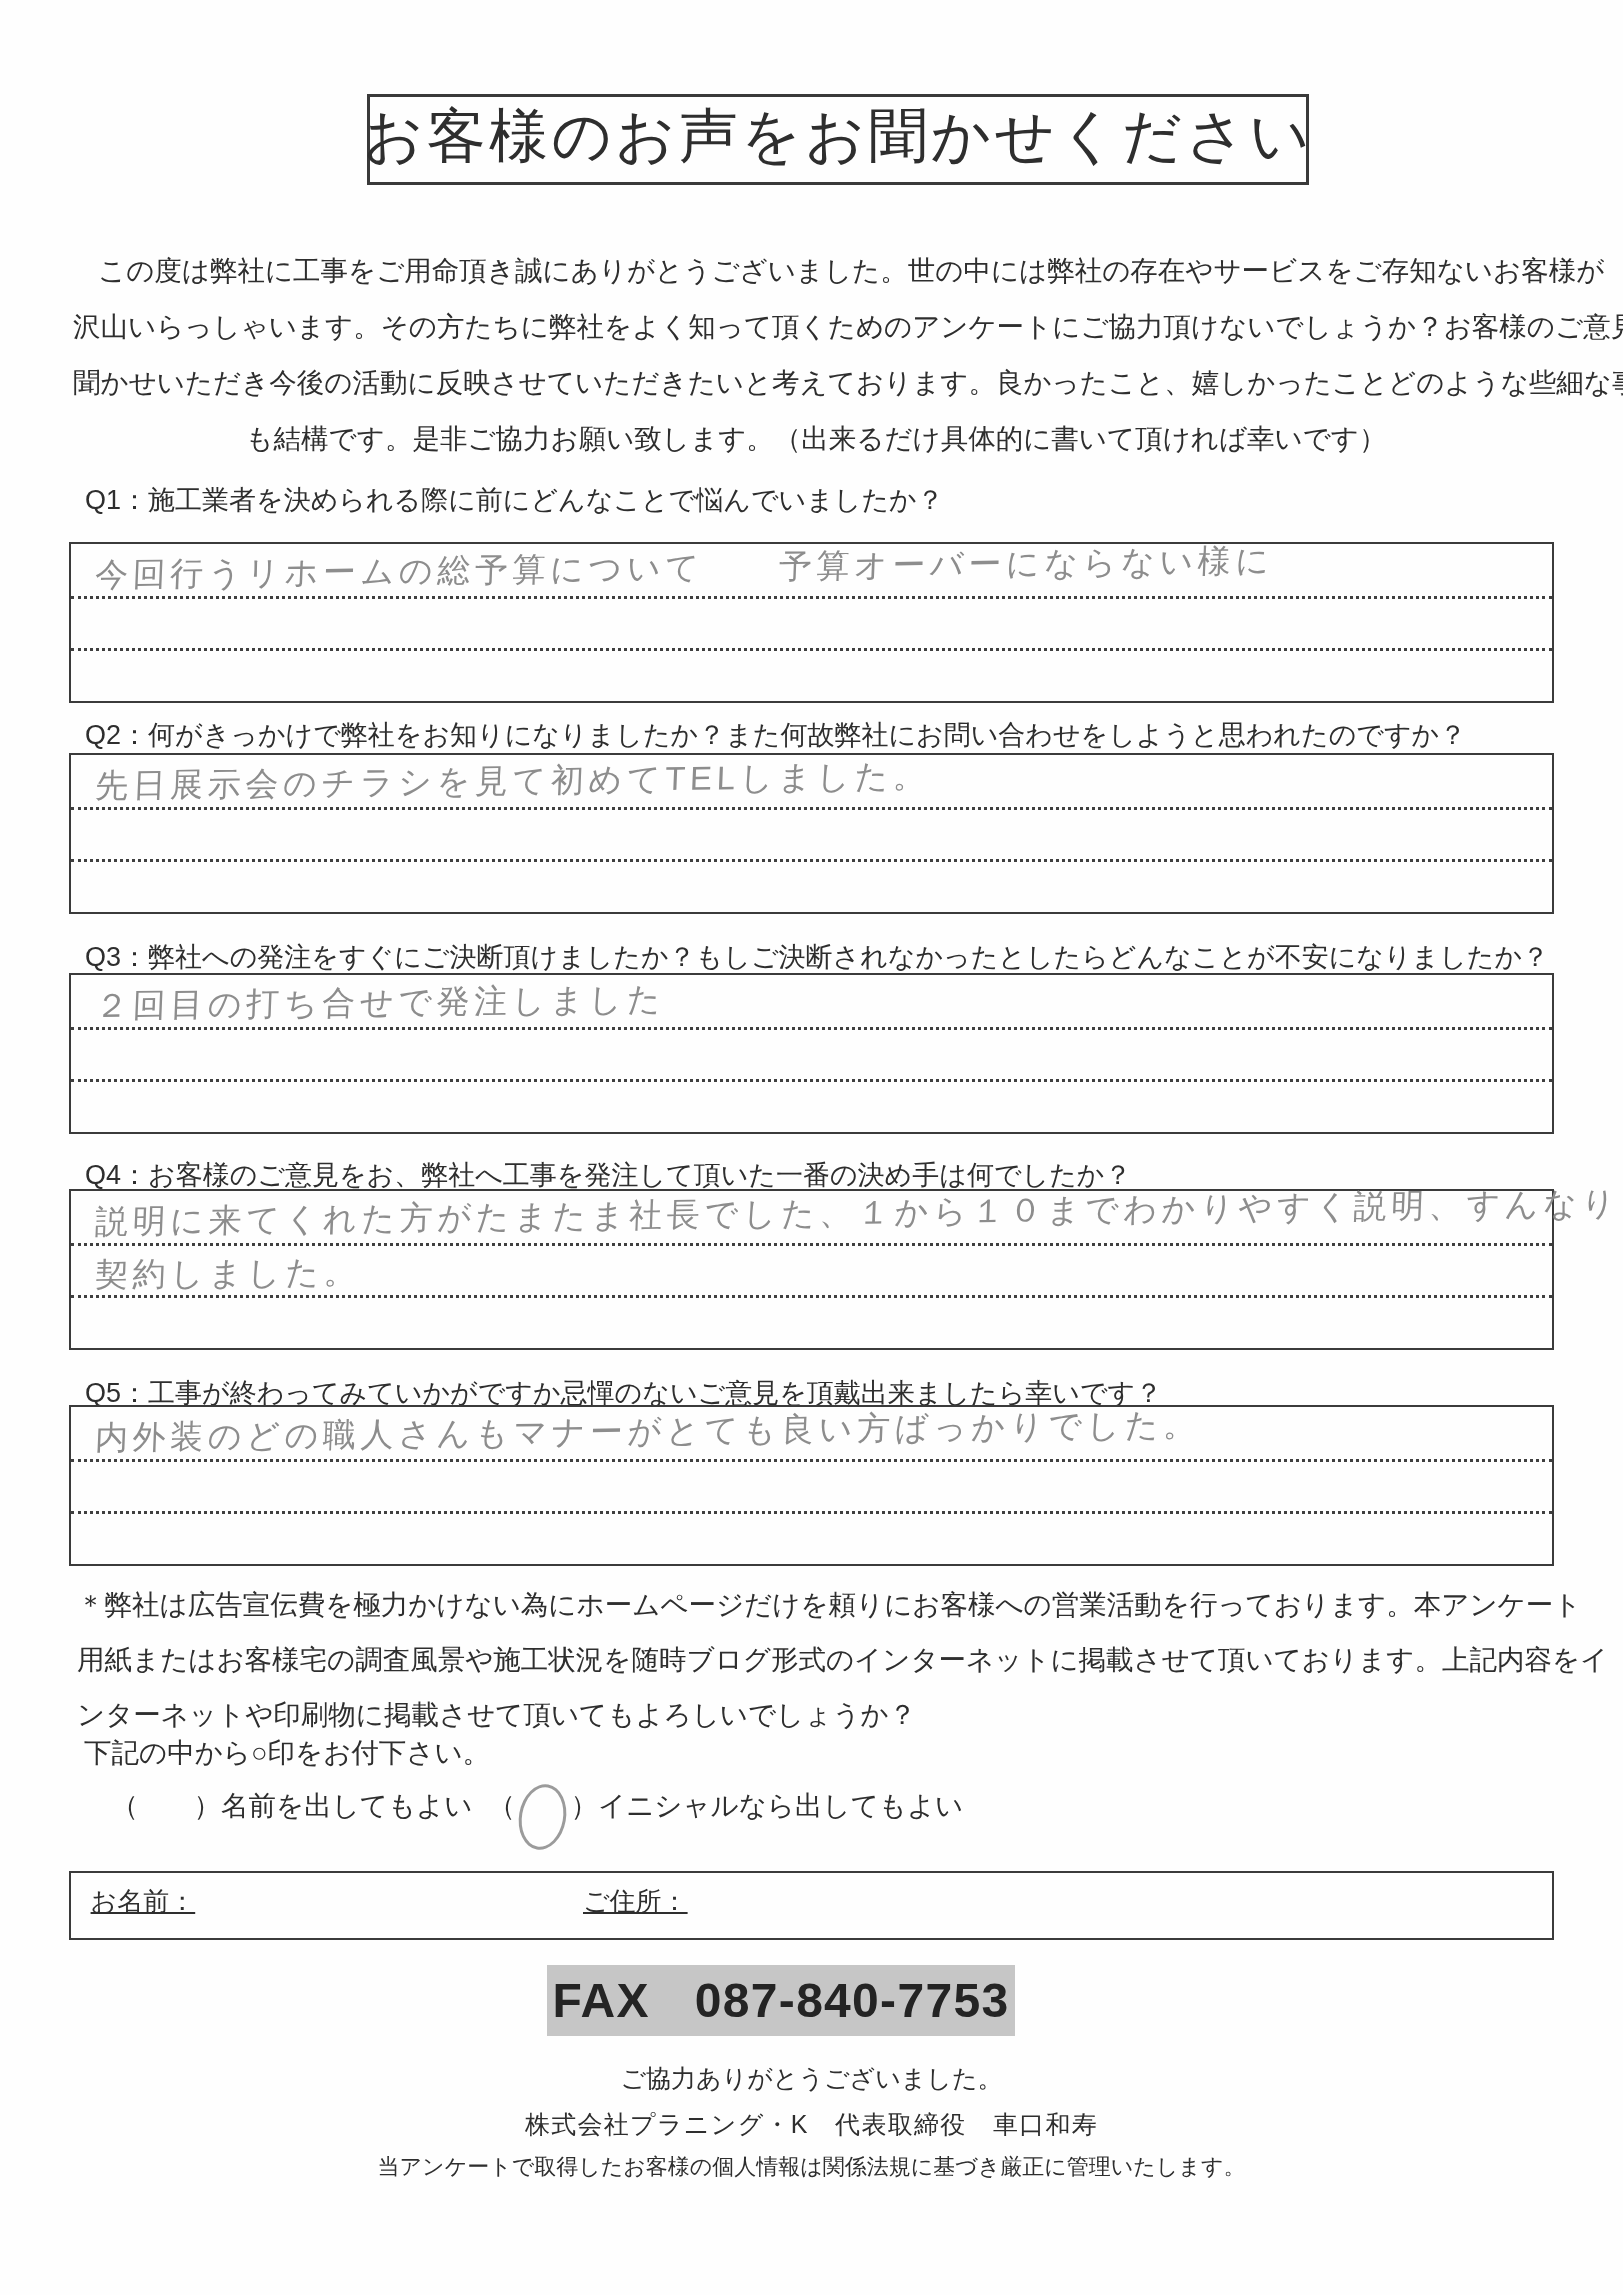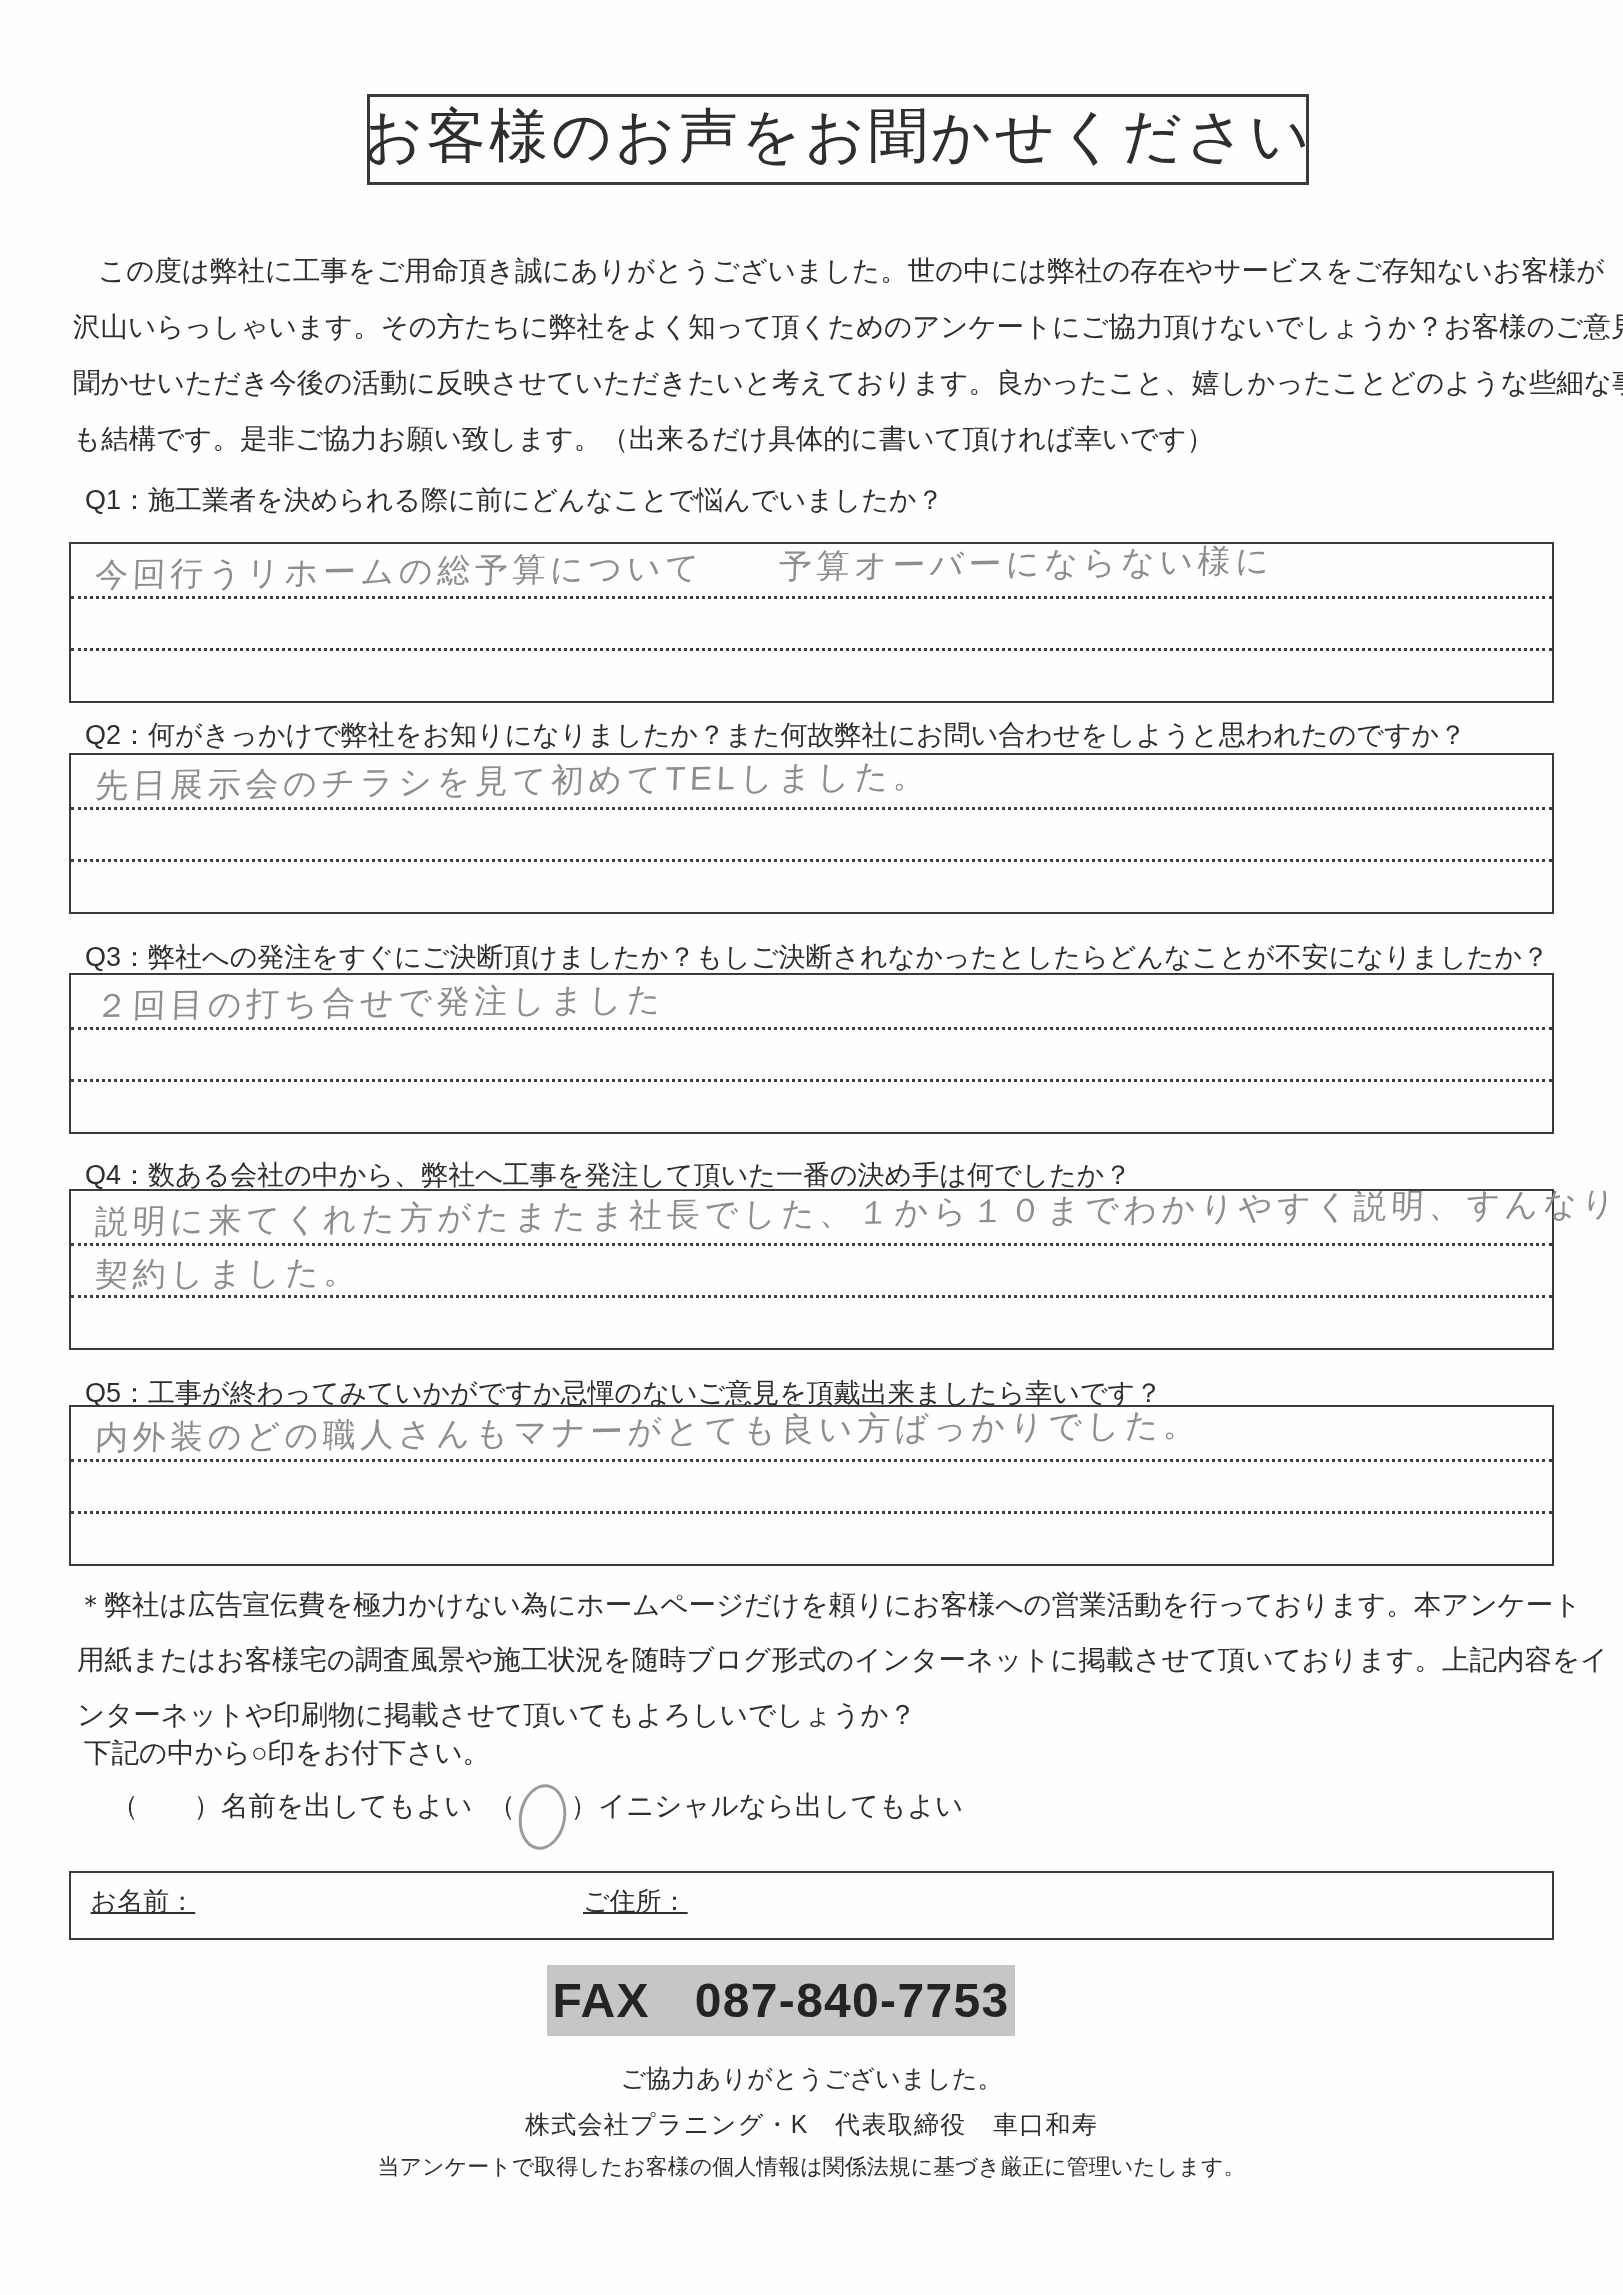--- a/index.html
+++ b/index.html
@@ -14,21 +14,21 @@
   
   .title-box{
     position:absolute;left:367px;top:94px;width:936px;height:85px;
     border:3.3px solid #3a3a3a;
     display:flex;align-items:flex-start;justify-content:center;
   }
   .title-box .t{font-size:59px;letter-spacing:3.3px;white-space:nowrap;}
   
   .intro{position:absolute;left:73px;top:243px;width:1486px;
     font-size:27.5px;line-height:56px;}
-  .intro .line{white-space:nowrap;}
+  .intro .line{white-space:nowrap;text-align:center;}
   .intro .line.indent{padding-left:25px;}
   
   .q-label{position:absolute;left:85px;font-size:27px;white-space:nowrap;}
   .ans-box{
     position:absolute;left:69px;width:1481px;height:157px;
     border:2.6px solid #3b3b3b;background:transparent;
   }
   .ans-row{height:52px;box-sizing:border-box;position:relative;}
   .ans-row.dot{border-top:3.9px dotted #3f3f3f;}
   .hand{
@@ -115,21 +115,21 @@
 
   <div class="q-label" style="top:939px">Q3：弊社への発注をすぐにご決断頂けましたか？もしご決断されなかったとしたらどんなことが不安になりましたか？</div>
   <div class="ans-box" style="top:973px">
     <div class="ans-row">
       <div class="hand">２回目の打ち合せで発注しました</div>
     </div>
     <div class="ans-row dot"></div>
     <div class="ans-row dot"></div>
   </div>
 
-  <div class="q-label" style="top:1157px">Q4：数ある会社の中から、弊社へ工事を発注して頂いた一番の決め手は何でしたか？</div>
+  <div class="q-label" style="top:1157px">Q4：お客様のご意見をお、弊社へ工事を発注して頂いた一番の決め手は何でしたか？</div>
   <div class="ans-box" style="top:1189px">
     <div class="ans-row">
       <div class="hand">説明に来てくれた方がたまたま社長でした、１から１０までわかりやすく説明、すんなりと</div>
     </div>
     <div class="ans-row dot">
       <div class="hand second">契約しました。</div>
     </div>
     <div class="ans-row dot"></div>
   </div>
 

